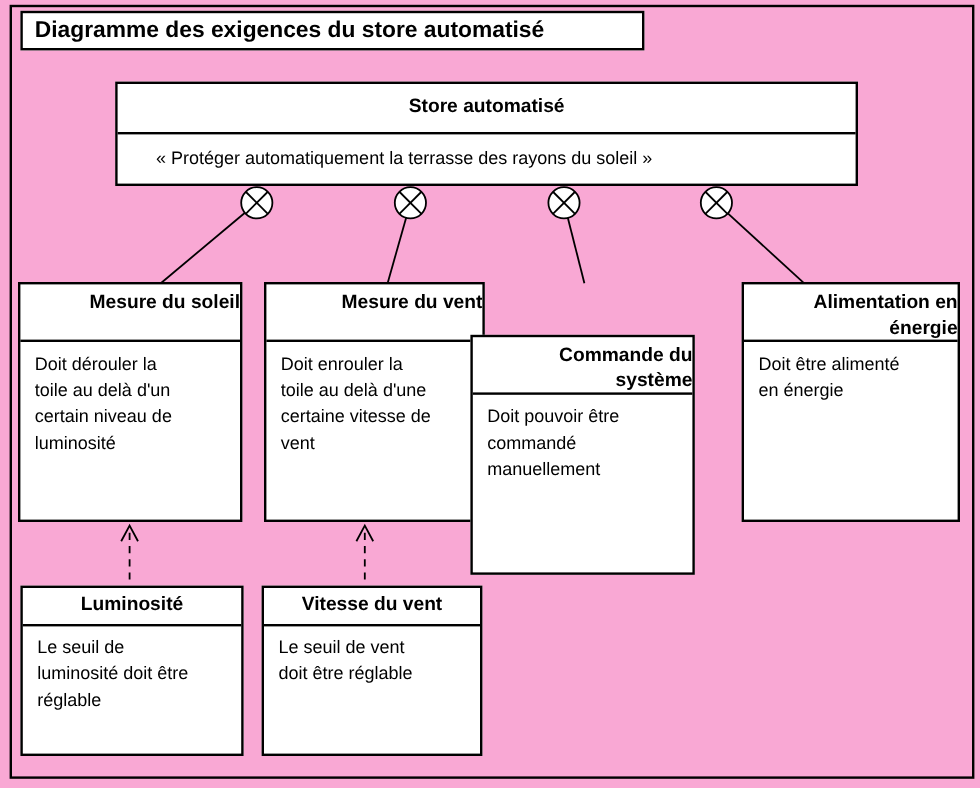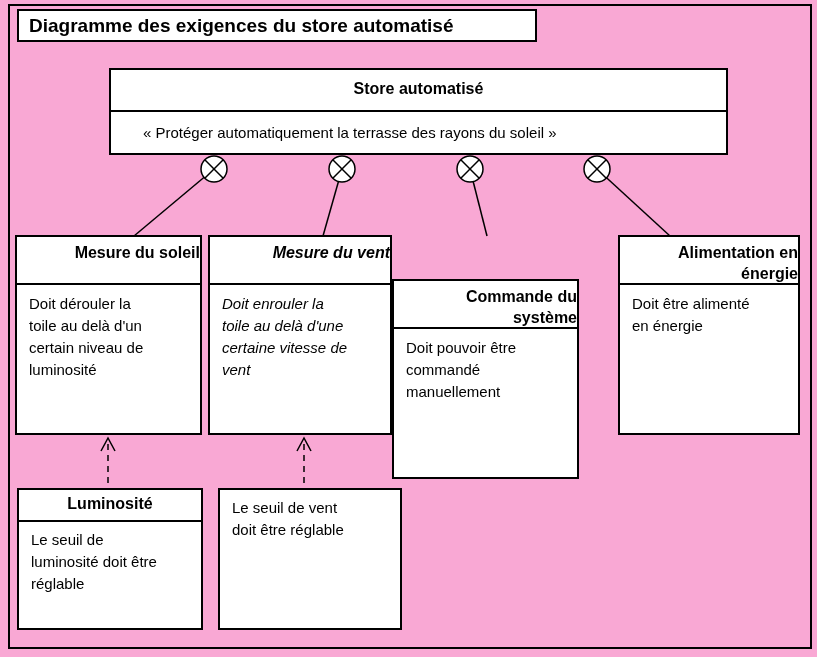--- a/index.html
+++ b/index.html
@@ -35,28 +35,28 @@
     font-weight: bold; text-align: center;
     white-space: pre-line;
   }
   .bdy {
     padding: 7px 10px;
     font-size: 15px; line-height: 22px;
     white-space: pre-line;
     box-sizing: border-box;
   }
   
-  .root-box { left: 109px; top: 68px; width: 619px; height: 87px; }
+  .root-box { left: 96px; top: 68px; width: 619px; height: 87px; }
   .root-box .hdr { height: 42px; line-height: 38px; font-size: 16px; }
   .root-box .bdy { padding: 10px 0 0 12px; margin-left: 20px; }
   
   .mid .hdr { height: 48px; padding-top: 5px; font-size: 16px; line-height: 21px; text-align: right; }
   .mid { top: 235px; height: 200px; }
   .mid.b1 { left: 15px;  width: 187px; }
-  .mid.b2 { left: 208px; width: 184px; font-style: italic; }
+  .mid.b2 { left: 220px; width: 184px; }
   .mid.b3 { left: 392px; width: 187px; margin-top: 44px; }
   .mid.b4 { left: 618px; width: 182px; }
   .mid .bdy { padding: 8px 10px 0 12px; }
   
   .sub { top: 488px; height: 142px; }
   .sub.c1 { left: 17px;  width: 186px; }
   .sub.c2 { left: 218px; width: 184px; }
   .sub .hdr { height: 32px; line-height: 28px; font-size: 16px; }
   .sub .bdy { padding: 7px 10px 0 12px; }
   .overlay {
@@ -113,20 +113,21 @@
 en énergie</div>
   </div>
 
   <div class="box sub c1">
     <div class="hdr">Luminosité</div>
     <div class="bdy">Le seuil de
 luminosité doit être
 réglable</div>
   </div>
   <div class="box sub c2">
+    <div class="hdr">Vitesse du vent</div>
     <div class="bdy">Le seuil de vent
 doit être réglable</div>
   </div>
 
   <svg class="overlay" width="817" height="657" viewBox="0 0 817 657">
 
     <g>
       <line x1="214" y1="169" x2="134" y2="236"></line>
       <line x1="342" y1="169" x2="323" y2="236"></line>
       <line x1="470" y1="169" x2="487" y2="236"></line>

